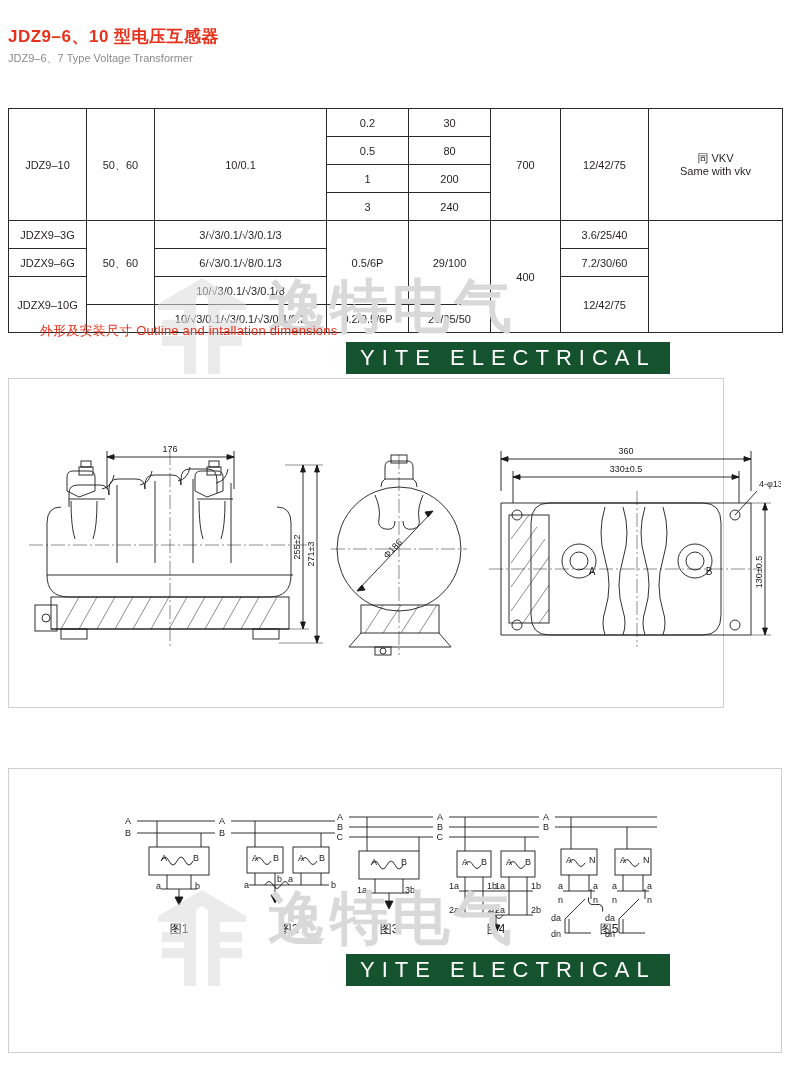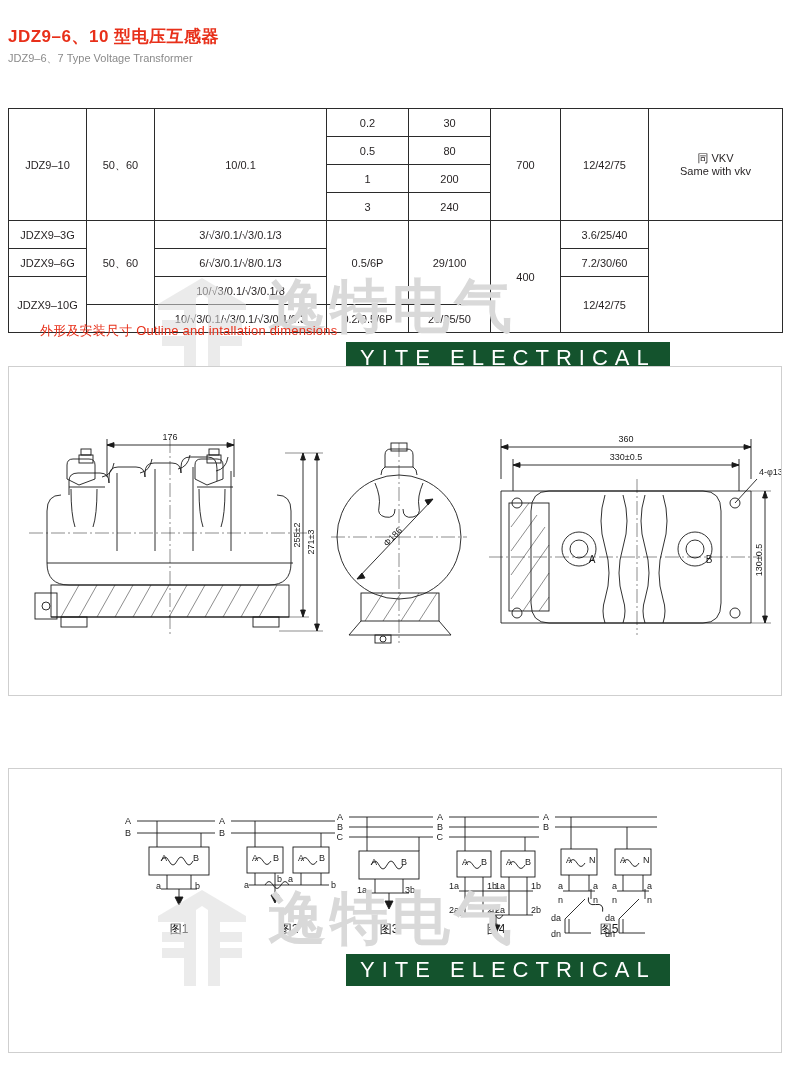--- a/index.html
+++ b/index.html
@@ -81,22 +81,22 @@
 
   
   .figbox {
     position: absolute;
     left: 8px;
     border: 1px solid #cfcfcf;
     background: #ffffff;
     box-sizing: border-box;
   }
   .figbox.outline {
-    top: 366px;
-    width: 774px;
+    top: 378px;
+    width: 716px;
     height: 330px;
   }
   .figbox.wiring {
     top: 768px;
     width: 774px;
     height: 285px;
   }
 
   
   .watermark {

